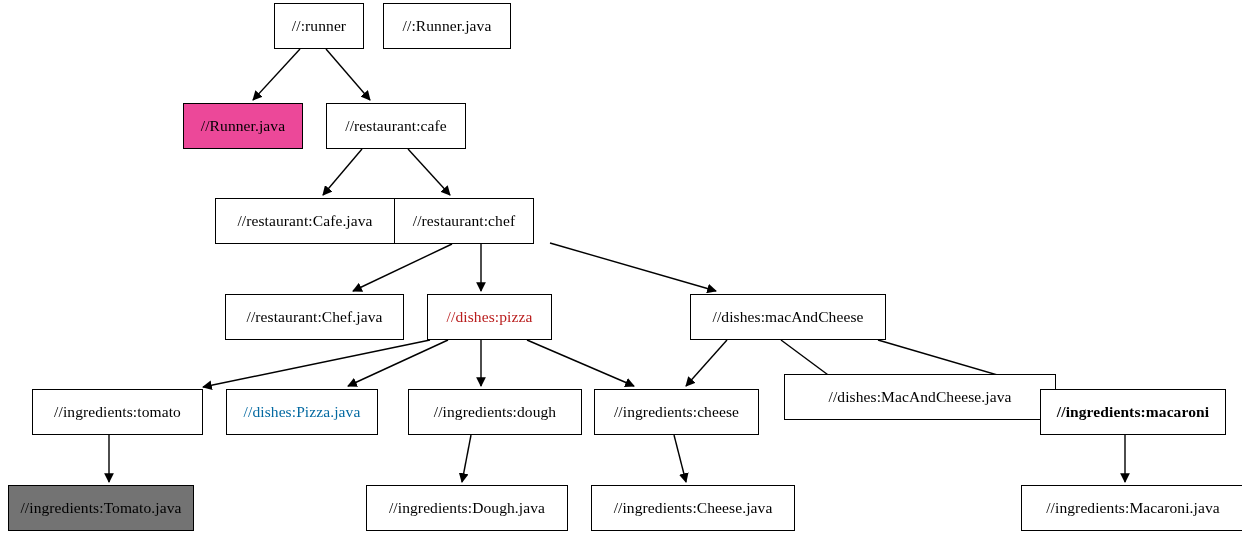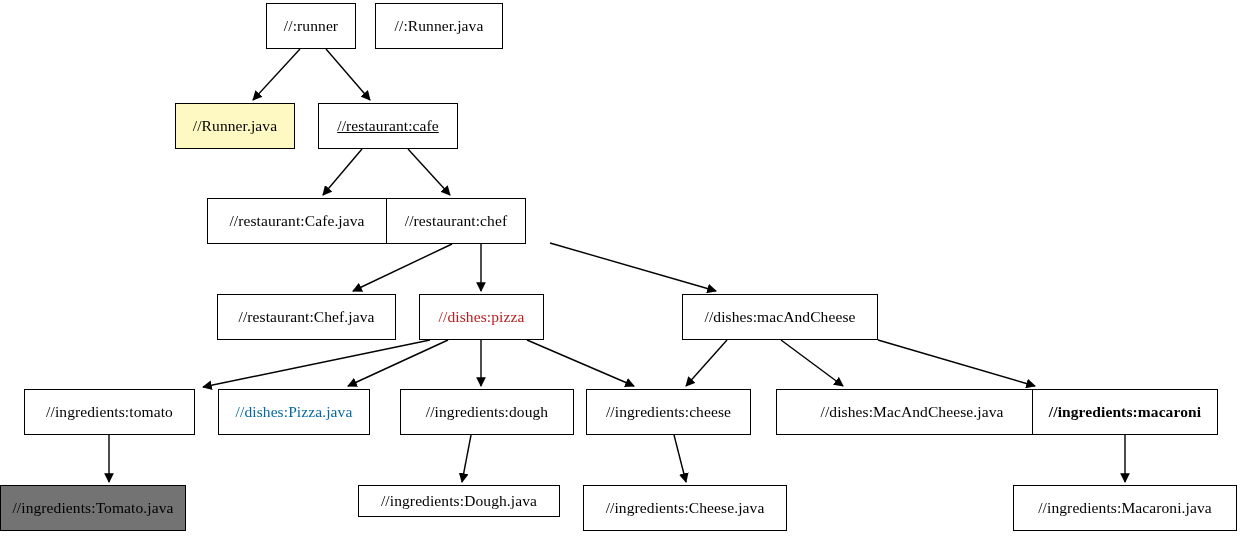--- a/index.html
+++ b/index.html
@@ -30,20 +30,21 @@
     background: #ffffff;
     display: flex;
     align-items: center;
     justify-content: center;
     white-space: nowrap;
     color: #000000;
     font-size: 15.5px;
     line-height: 1;
     letter-spacing: 0.1px;
     z-index: 2;
+    margin-left: 8px;
   }
   .node-label {
     display: block;
     padding: 0 2px;
   }
 </style>
 </head>
 <body>
 
 <div id="graph-canvas">
@@ -76,24 +77,24 @@
       </g>
   </svg>
 
   <div id="nodes-group">
       <div class="node" style="left: 266px; top: 3px; width: 90px; height: 46px; background: rgb(255, 255, 255); border-color: rgb(0, 0, 0); color: rgb(0, 0, 0);">
         <span class="node-label">//:runner</span>
       </div>
       <div class="node" style="left: 375px; top: 3px; width: 128px; height: 46px; background: rgb(255, 255, 255); border-color: rgb(0, 0, 0); color: rgb(0, 0, 0);">
         <span class="node-label">//:Runner.java</span>
       </div>
-      <div class="node" style="left: 175px; top: 103px; width: 120px; height: 46px; background: #fef9c3; border-color: rgb(0, 0, 0); color: rgb(0, 0, 0);">
+      <div class="node" style="left: 175px; top: 103px; width: 120px; height: 46px; background: #ec4899; border-color: rgb(0, 0, 0); color: rgb(0, 0, 0);">
         <span class="node-label">//Runner.java</span>
       </div>
-      <div class="node" style="left: 318px; top: 103px; width: 140px; height: 46px; background: rgb(255, 255, 255); border-color: rgb(0, 0, 0); color: rgb(0, 0, 0); text-decoration: underline;">
+      <div class="node" style="left: 318px; top: 103px; width: 140px; height: 46px; background: rgb(255, 255, 255); border-color: rgb(0, 0, 0); color: rgb(0, 0, 0);">
         <span class="node-label">//restaurant:cafe</span>
       </div>
       <div class="node" style="left: 207px; top: 198px; width: 180px; height: 46px; background: rgb(255, 255, 255); border-color: rgb(0, 0, 0); color: rgb(0, 0, 0);">
         <span class="node-label">//restaurant:Cafe.java</span>
       </div>
       <div class="node" style="left: 386px; top: 198px; width: 140px; height: 46px; background: rgb(255, 255, 255); border-color: rgb(0, 0, 0); color: rgb(0, 0, 0);">
         <span class="node-label">//restaurant:chef</span>
       </div>
       <div class="node" style="left: 217px; top: 294px; width: 179px; height: 46px; background: rgb(255, 255, 255); border-color: rgb(0, 0, 0); color: rgb(0, 0, 0);">
         <span class="node-label">//restaurant:Chef.java</span>
@@ -109,30 +110,30 @@
       </div>
       <div class="node" style="left: 218px; top: 389px; width: 152px; height: 46px; background: rgb(255, 255, 255); border-color: rgb(0, 0, 0); color: #0369a1;">
         <span class="node-label">//dishes:Pizza.java</span>
       </div>
       <div class="node" style="left: 400px; top: 389px; width: 174px; height: 46px; background: rgb(255, 255, 255); border-color: rgb(0, 0, 0); color: rgb(0, 0, 0);">
         <span class="node-label">//ingredients:dough</span>
       </div>
       <div class="node" style="left: 586px; top: 389px; width: 165px; height: 46px; background: rgb(255, 255, 255); border-color: rgb(0, 0, 0); color: rgb(0, 0, 0);">
         <span class="node-label">//ingredients:cheese</span>
       </div>
-      <div class="node" style="left: 776px; top: 389px; width: 272px; height: 46px; background: rgb(255, 255, 255); border-color: rgb(0, 0, 0); color: rgb(0, 0, 0);">
+      <div class="node" style="left: 776px; top: 374px; width: 272px; height: 46px; background: rgb(255, 255, 255); border-color: rgb(0, 0, 0); color: rgb(0, 0, 0);">
         <span class="node-label">//dishes:MacAndCheese.java</span>
       </div>
       <div class="node" style="left: 1032px; top: 389px; width: 186px; height: 46px; background: rgb(255, 255, 255); border-color: rgb(0, 0, 0); color: rgb(0, 0, 0); font-weight: bold;">
         <span class="node-label">//ingredients:macaroni</span>
       </div>
       <div class="node" style="left: 0; top: 485px; width: 186px; height: 46px; background: #737373; border-color: rgb(0, 0, 0); color: rgb(0, 0, 0);">
         <span class="node-label">//ingredients:Tomato.java</span>
       </div>
-      <div class="node" style="left: 358px; top: 485px; width: 202px; height: 32px; background: rgb(255, 255, 255); border-color: rgb(0, 0, 0); color: rgb(0, 0, 0);">
+      <div class="node" style="left: 358px; top: 485px; width: 202px; height: 46px; background: rgb(255, 255, 255); border-color: rgb(0, 0, 0); color: rgb(0, 0, 0);">
         <span class="node-label">//ingredients:Dough.java</span>
       </div>
       <div class="node" style="left: 583px; top: 485px; width: 204px; height: 46px; background: rgb(255, 255, 255); border-color: rgb(0, 0, 0); color: rgb(0, 0, 0);">
         <span class="node-label">//ingredients:Cheese.java</span>
       </div>
       <div class="node" style="left: 1013px; top: 485px; width: 224px; height: 46px; background: rgb(255, 255, 255); border-color: rgb(0, 0, 0); color: rgb(0, 0, 0);">
         <span class="node-label">//ingredients:Macaroni.java</span>
       </div>
     </div>
 

